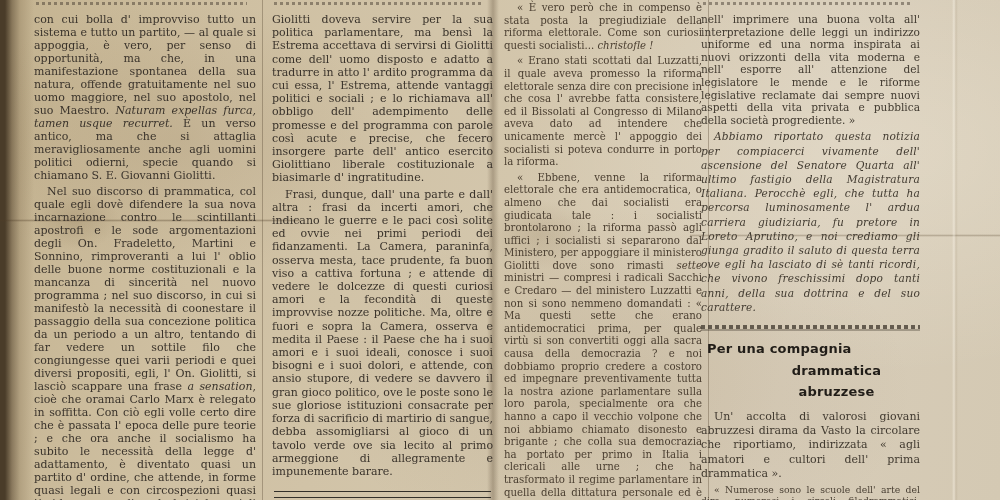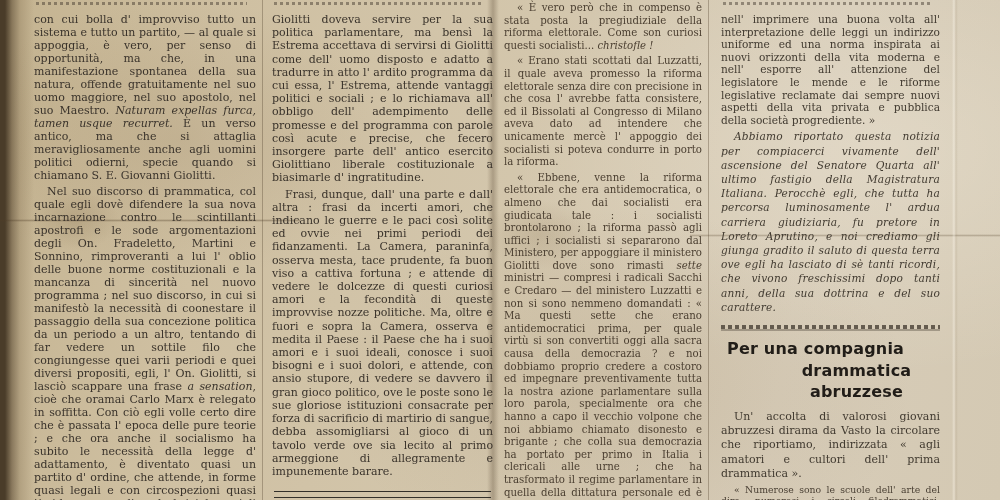--- a/index.html
+++ b/index.html
@@ -30,39 +30,39 @@
     background:radial-gradient(ellipse,rgba(105,82,50,.18),transparent 70%);}
   .stain2{position:absolute;left:480px;top:200px;width:120px;height:70px;border-radius:50%;
     background:radial-gradient(ellipse,rgba(110,86,52,.15),transparent 70%);}
 
   
   .col{position:absolute;top:0;height:500px;overflow:hidden;
     color:#3a332b;text-align:justify;}
   .col-1{left:34px;width:222px;font-size:11px;line-height:13px;}
   .col-2{left:272px;width:221px;font-size:11px;line-height:13.2px;}
   .col-3{left:504px;width:198px;font-size:10.2px;line-height:12.6px;color:#4a3e30;}
-  .col-4{left:721px;width:219px;font-size:10.6px;line-height:12.6px;color:#413a30;}
+  .col-4{left:701px;width:219px;font-size:10.6px;line-height:12.6px;color:#413a30;}
   .col p{margin:0 0 1px 0;padding-top:2px;}
   .indent{text-indent:13px;}
   em{}
   .italic-para{font-style:italic;line-height:14.2px;letter-spacing:.2px;}
 
   .clip-top{height:5px;overflow:hidden;margin:2px 2px 4px 2px;}
   .clip-top .smudge{display:block;height:3px;width:97%;
     background:repeating-linear-gradient(90deg,rgba(58,48,38,.45) 0 3px,transparent 3px 6px);}
 
   .double-rule{height:5px;margin:13px 2px 8px 2px;
     border-top:1.6px solid #33302a;border-bottom:1.6px solid #33302a;}
   .wavy-rule{height:4px;margin:11px 0 9px 0;
     background:repeating-linear-gradient(90deg,rgba(62,54,44,.75) 0 4px,transparent 4px 7px);
     box-shadow:0 2px 0 rgba(62,54,44,.35);}
 
   .headline{font-family:"DejaVu Sans","Liberation Sans",sans-serif;
     font-weight:bold;color:#211d18;text-align:center;
-    font-size:16px;line-height:21px;letter-spacing:.2px;margin:6px 0 3px 0;}
+    font-size:13px;line-height:21px;letter-spacing:.2px;margin:6px 0 3px 0;}
   .headline-left{text-align:left;margin:2px 0 0 6px;}
   .headline-indent{text-align:center;margin:1px 0 6px 52px;}
 
   .small-text{font-size:9.3px;line-height:11px;color:#4b4135;}
   .p3-style{font-size:11px;line-height:14.2px;}
 </style>
 </head>
 <body>
 
 <div class="page">

